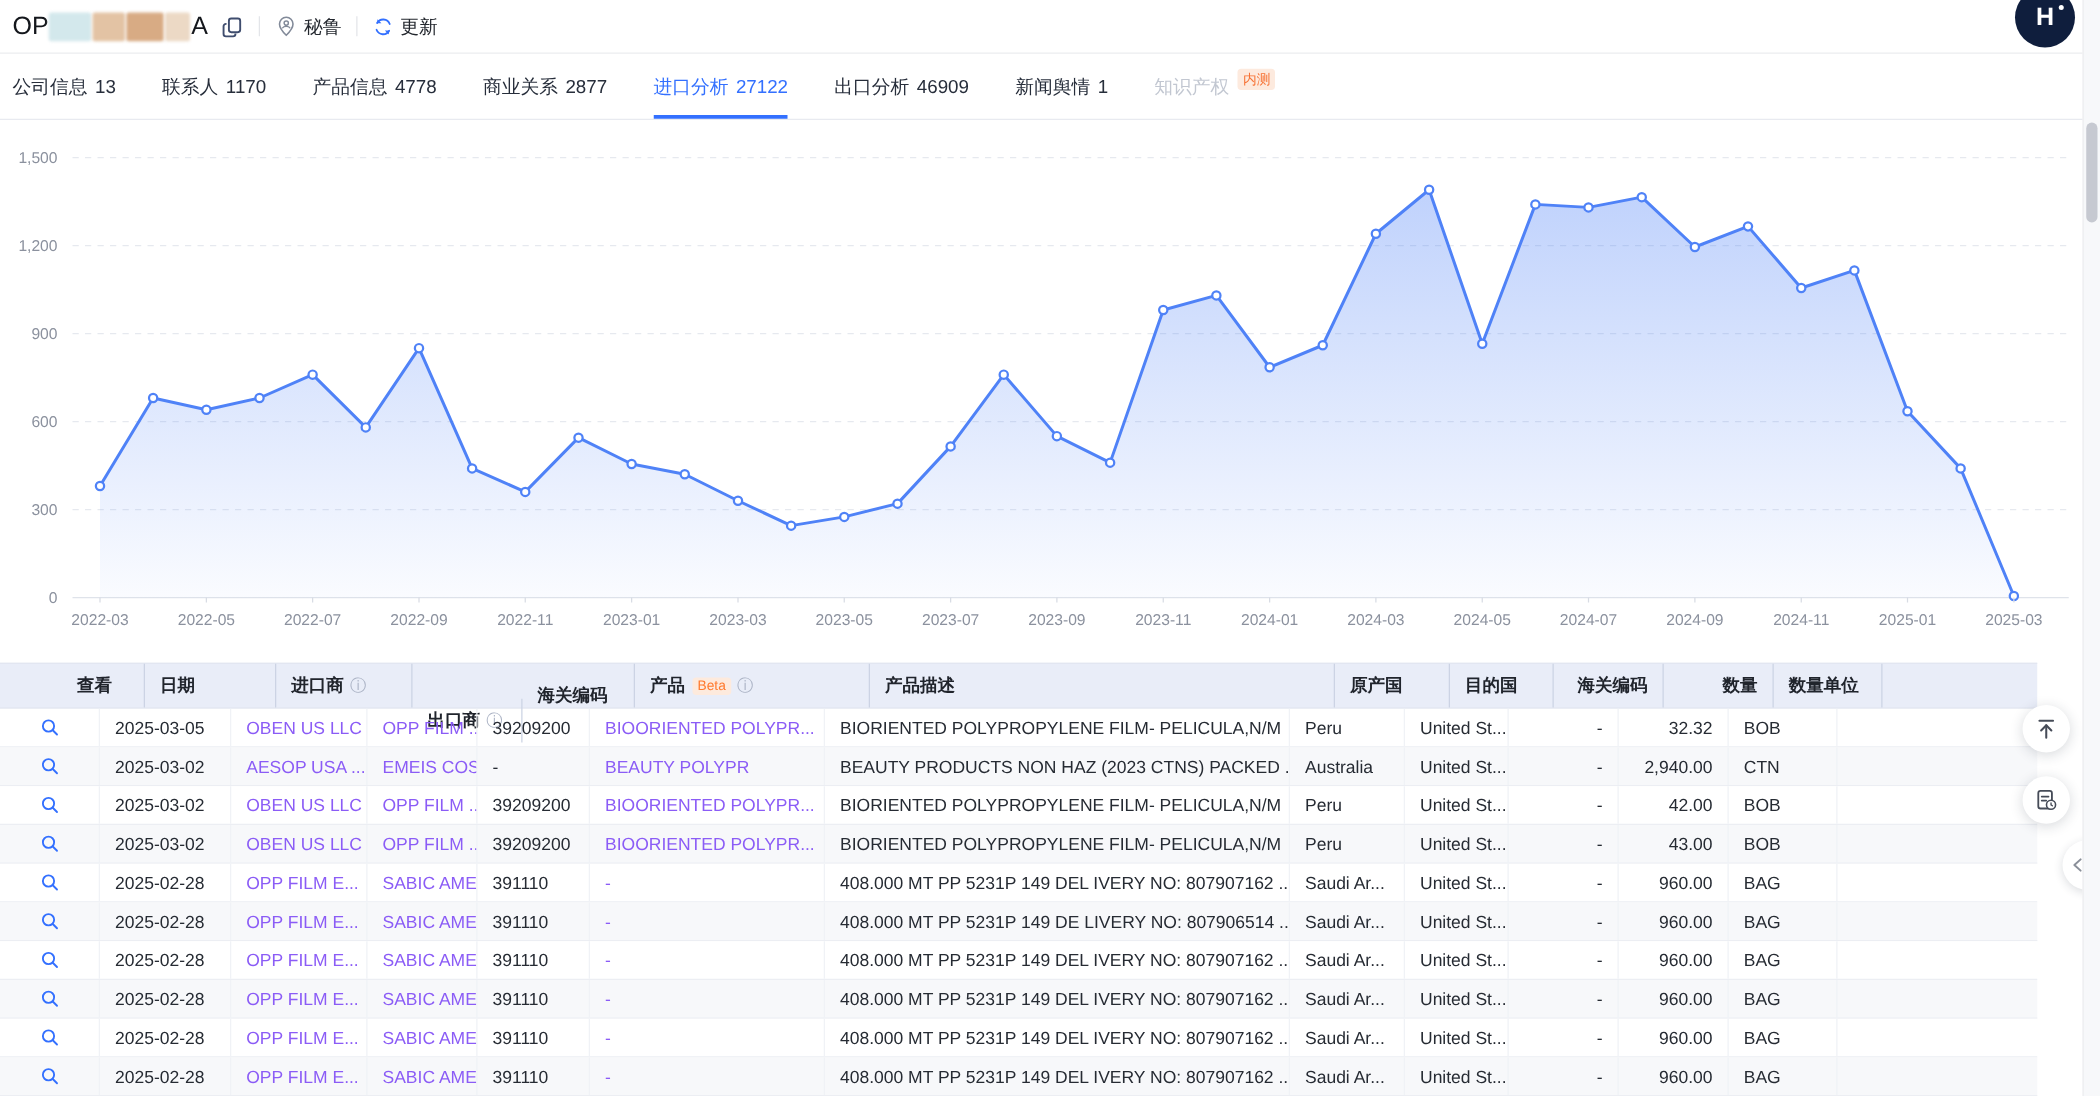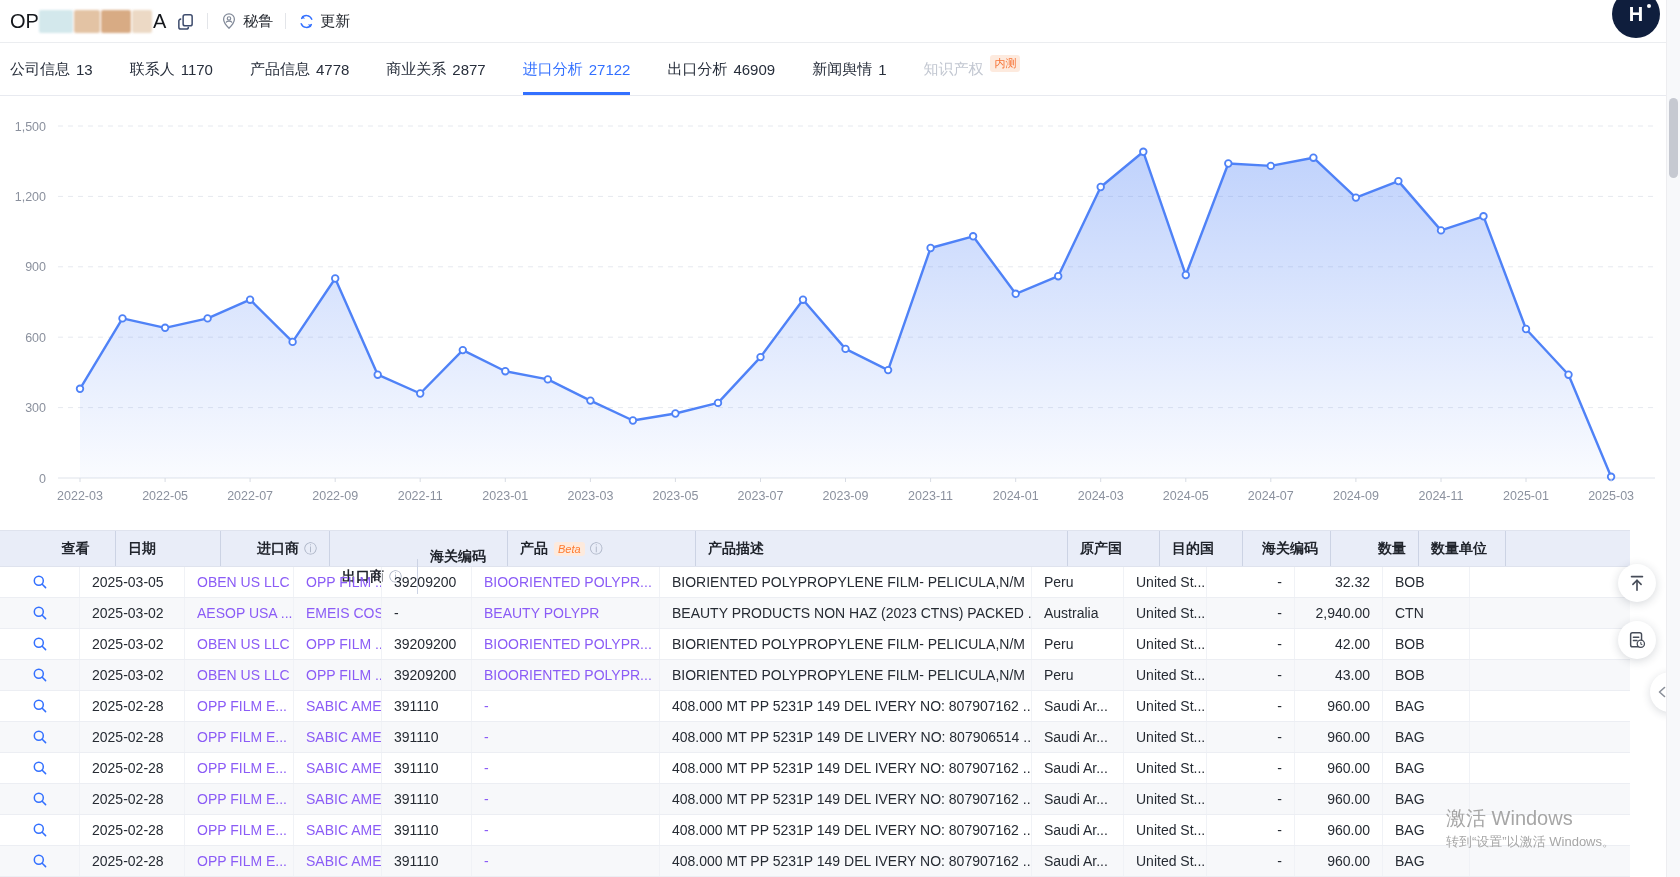--- a/index.html
+++ b/index.html
@@ -45,21 +45,21 @@
       border-right:1px solid #ccd3e4;padding:0 12px;box-sizing:border-box;white-space:nowrap;overflow:hidden;}
   .th.center{justify-content:center;padding:0;margin-left:36px;}
   .th.right{justify-content:flex-end;}
   .tr{display:flex;height:31px;border-bottom:1px solid #eceef3;box-sizing:border-box;background:#fff;}
   .tr.even{background:#f7f8fa;}
   .td{display:flex;align-items:center;font-size:14px;color:#262b33;border-right:1px solid #f0f2f6;
       padding:0 12px;box-sizing:border-box;white-space:nowrap;overflow:hidden;}
   .td.center{justify-content:center;padding:0;}
   .td.right{justify-content:flex-end;}
   .td.link{color:#8b5cf6;cursor:pointer;}
-  .beta{font-size:11px;color:#ff7a2e;background:#fdeadd;border-radius:3px;padding:1px 4px;margin-left:6px;font-weight:400;font-style:italic;}
+  .beta{font-size:11px;color:#ff7a2e;background:#fdeadd;border-radius:3px;padding:1px 4px;margin-left:6px;font-weight:400;}
   .info{color:#aab2c4;font-size:13px;margin-left:5px;font-weight:400;cursor:pointer;}
   .mag{display:inline-flex;cursor:pointer;}
 
   
   .fab{position:absolute;left:1618px;width:38px;height:38px;border-radius:50%;background:#fff;
        box-shadow:0 2px 10px rgba(31,45,61,.18);display:flex;align-items:center;justify-content:center;cursor:pointer;}
   .fab1{top:564px;}
   .fab2{top:621px;}
   .drawer-handle{position:absolute;right:6px;top:672px;width:24px;height:40px;background:#fff;
        border-radius:20px 0 0 20px;box-shadow:0 2px 8px rgba(31,45,61,.16);
@@ -252,21 +252,21 @@
       </svg></div>
 
   <div class="table-wrap" id="table">
       <div class="table-head">
         <div class="th center" style="width:80px;">
           <span>查看</span>
         </div>
         <div class="th left" style="width:105px;">
           <span>日期</span>
         </div>
-        <div class="th left" style="width:109px;justify-content:flex-end;">
+        <div class="th left" style="width:109px;">
           <span>进口商</span>
           <span class="info">ⓘ</span>
         </div>
         <div class="th left" style="width:88px;margin-top:28px;">
           <span>出口商</span>
           <span class="info">ⓘ</span>
         </div>
         <div class="th left" style="width:90px;align-items:flex-end;">
           <span>海关编码</span>
         </div>
@@ -535,18 +535,14 @@
   <div class="drawer-handle">
     <svg width="10" height="12" viewBox="0 0 10 12" fill="none">
       <path d="M7.5 1.5L2.5 6l5 4.5" stroke="#8a8f99" stroke-width="1.6" stroke-linecap="round" stroke-linejoin="round"></path>
     </svg>
   </div>
 
   <div class="scroll-track">
     <div class="scroll-thumb"></div>
   </div>
 
-  <div class="watermark">
-    <div class="wm1">激活 Windows</div>
-    <div class="wm2">转到“设置”以激活 Windows。</div>
-  </div>
 
 </div>
 
 </body></html>

